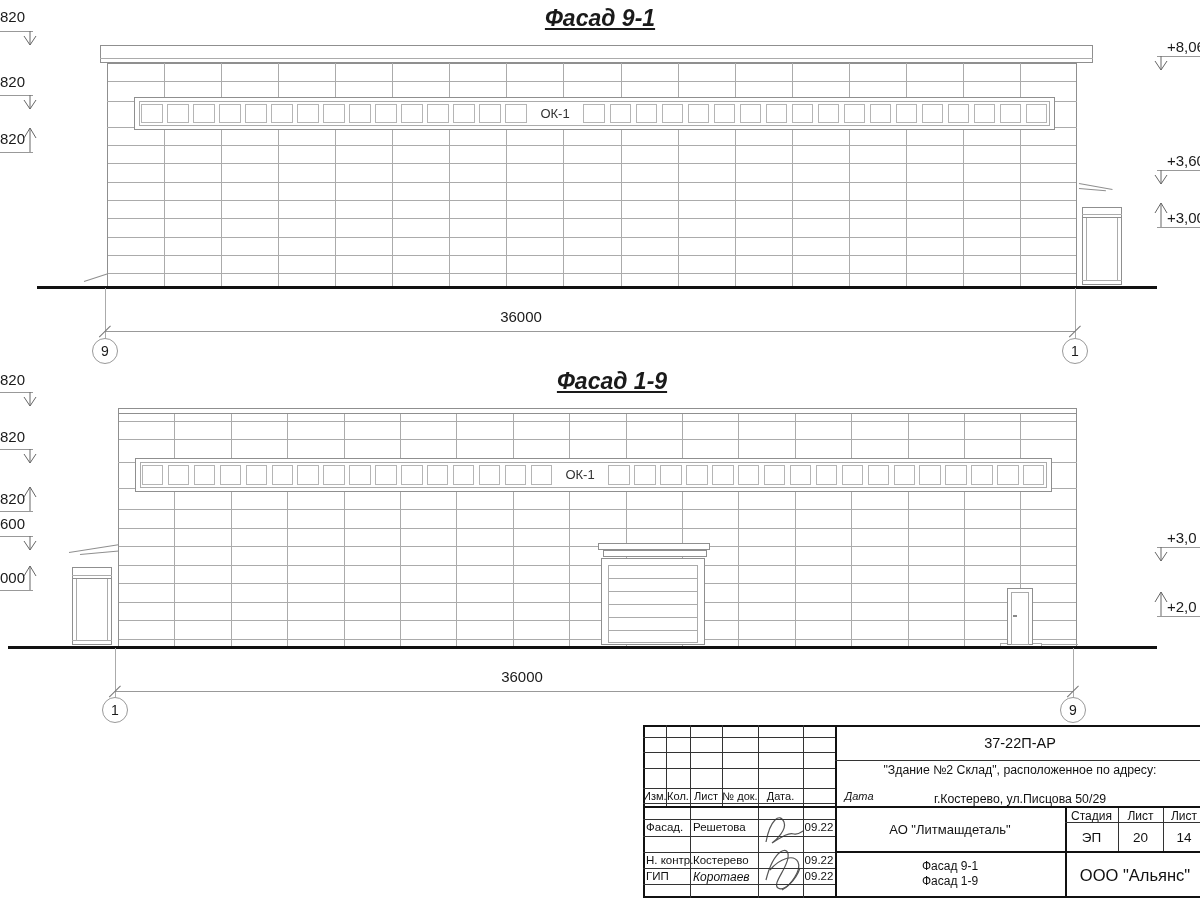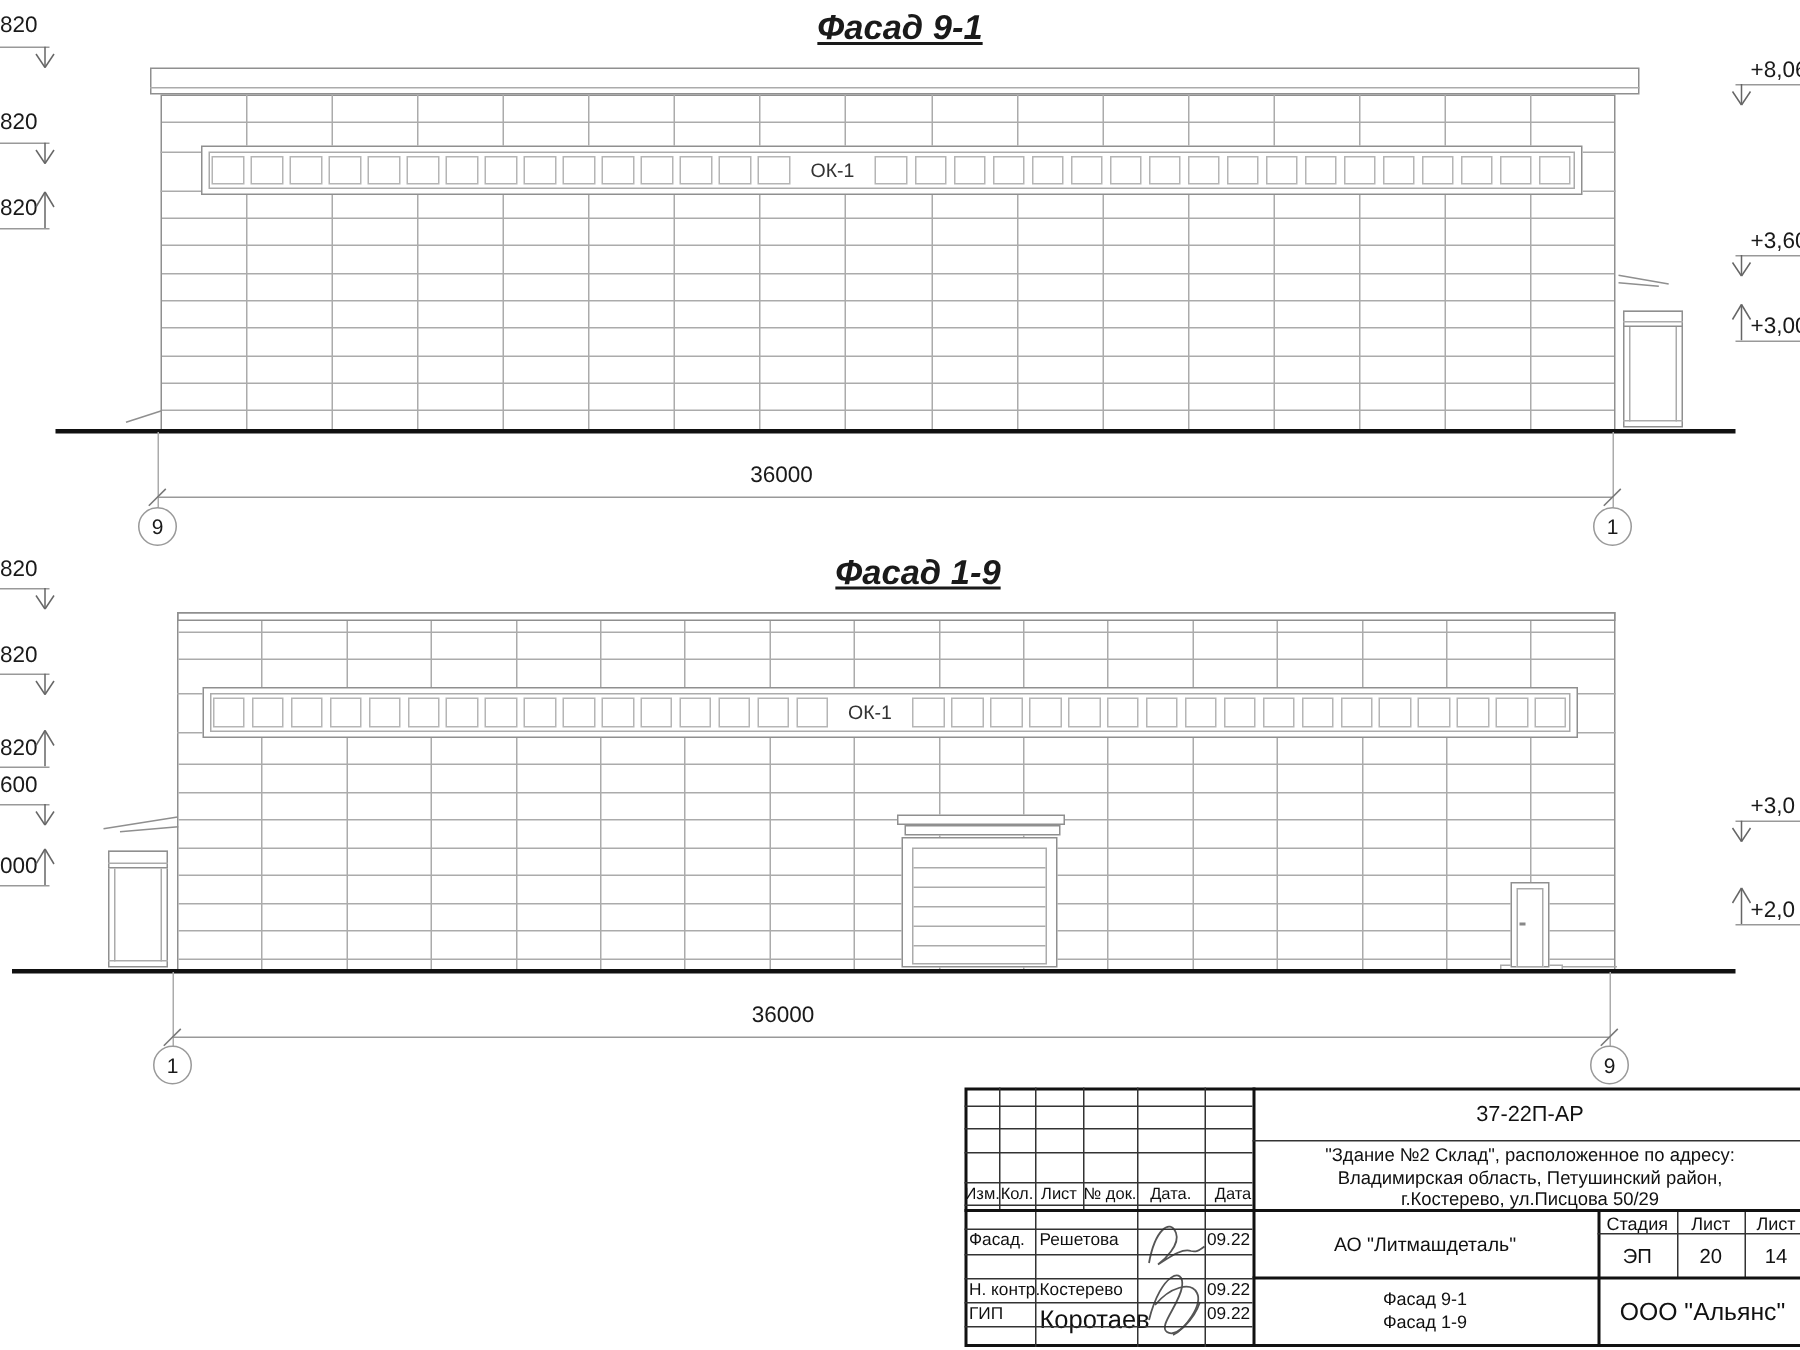--- a/index.html
+++ b/index.html
@@ -14,40 +14,39 @@
 </head>
 <body>
 
 <div id="canvas">
 
   <div class="facade-title" style="left:450px;top:5px;width:300px;">Фасад 9-1</div>
   <div class="facade-title" style="left:462px;top:368px;width:300px;">Фасад 1-9</div>
 
   <div class="tb-txt ctr" style="left:835px;top:735px;width:370px;font-size:14.5px;">37-22П-АР</div>
   <div class="tb-txt ctr" style="left:840px;top:763px;width:360px;font-size:12.3px;">"Здание №2 Склад", расположенное по адресу:</div>
-  <div class="tb-txt ctr" style="left:840px;top:778px;width:360px;font-size:12.3px;">Владимирская область, Петушинский район,</div>
   <div class="tb-txt ctr" style="left:840px;top:792px;width:360px;font-size:12.3px;">г.Костерево, ул.Писцова 50/29</div>
 
   <div class="tb-txt ctr" style="left:643px;top:790px;width:23px;font-size:11px;">Изм.</div>
   <div class="tb-txt ctr" style="left:666px;top:790px;width:24px;font-size:11px;">Кол.</div>
   <div class="tb-txt ctr" style="left:690px;top:790px;width:32px;font-size:11px;">Лист</div>
   <div class="tb-txt ctr" style="left:722px;top:790px;width:36px;font-size:11px;">№ док.</div>
   <div class="tb-txt ctr" style="left:758px;top:790px;width:45px;font-size:11px;">Дата.</div>
-  <div class="tb-txt ctr" style="left:806px;top:790px;width:32px;font-size:11px;">Дата</div>
+  <div class="tb-txt ctr" style="left:843px;top:790px;width:32px;font-size:11px;font-style:italic;">Дата</div>
 
   <div class="tb-txt" style="left:646px;top:821px;font-size:11.5px;">Фасад.</div>
   <div class="tb-txt" style="left:693px;top:821px;font-size:11.5px;">Решетова</div>
   <div class="tb-txt ctr" style="left:803px;top:821px;width:32px;font-size:11.5px;">09.22</div>
 
   <div class="tb-txt" style="left:646px;top:854px;font-size:11.5px;">Н. контр.</div>
   <div class="tb-txt" style="left:693px;top:854px;font-size:11.5px;">Костерево</div>
   <div class="tb-txt ctr" style="left:803px;top:854px;width:32px;font-size:11.5px;">09.22</div>
 
   <div class="tb-txt" style="left:646px;top:870px;font-size:11.5px;text-align:center;">ГИП</div>
-  <div class="tb-txt" style="left:693px;top:870px;font-size:17px;">Коротаев</div>
+  <div class="tb-txt" style="left:693px;top:870px;font-size:12px;font-style:italic;">Коротаев</div>
   <div class="tb-txt ctr" style="left:803px;top:870px;width:32px;font-size:11.5px;">09.22</div>
 
   <div class="tb-txt ctr" style="left:835px;top:822px;width:230px;font-size:13px;">АО "Литмашдеталь"</div>
 
   <div class="tb-txt ctr" style="left:1065px;top:809px;width:53px;font-size:12px;">Стадия</div>
   <div class="tb-txt ctr" style="left:1118px;top:809px;width:45px;font-size:12px;">Лист</div>
   <div class="tb-txt ctr" style="left:1163px;top:809px;width:42px;font-size:12px;">Лист</div>
   <div class="tb-txt ctr" style="left:1065px;top:830px;width:53px;font-size:13.5px;">ЭП</div>
   <div class="tb-txt ctr" style="left:1118px;top:830px;width:45px;font-size:13.5px;">20</div>
   <div class="tb-txt ctr" style="left:1163px;top:830px;width:42px;font-size:13.5px;">14</div>

